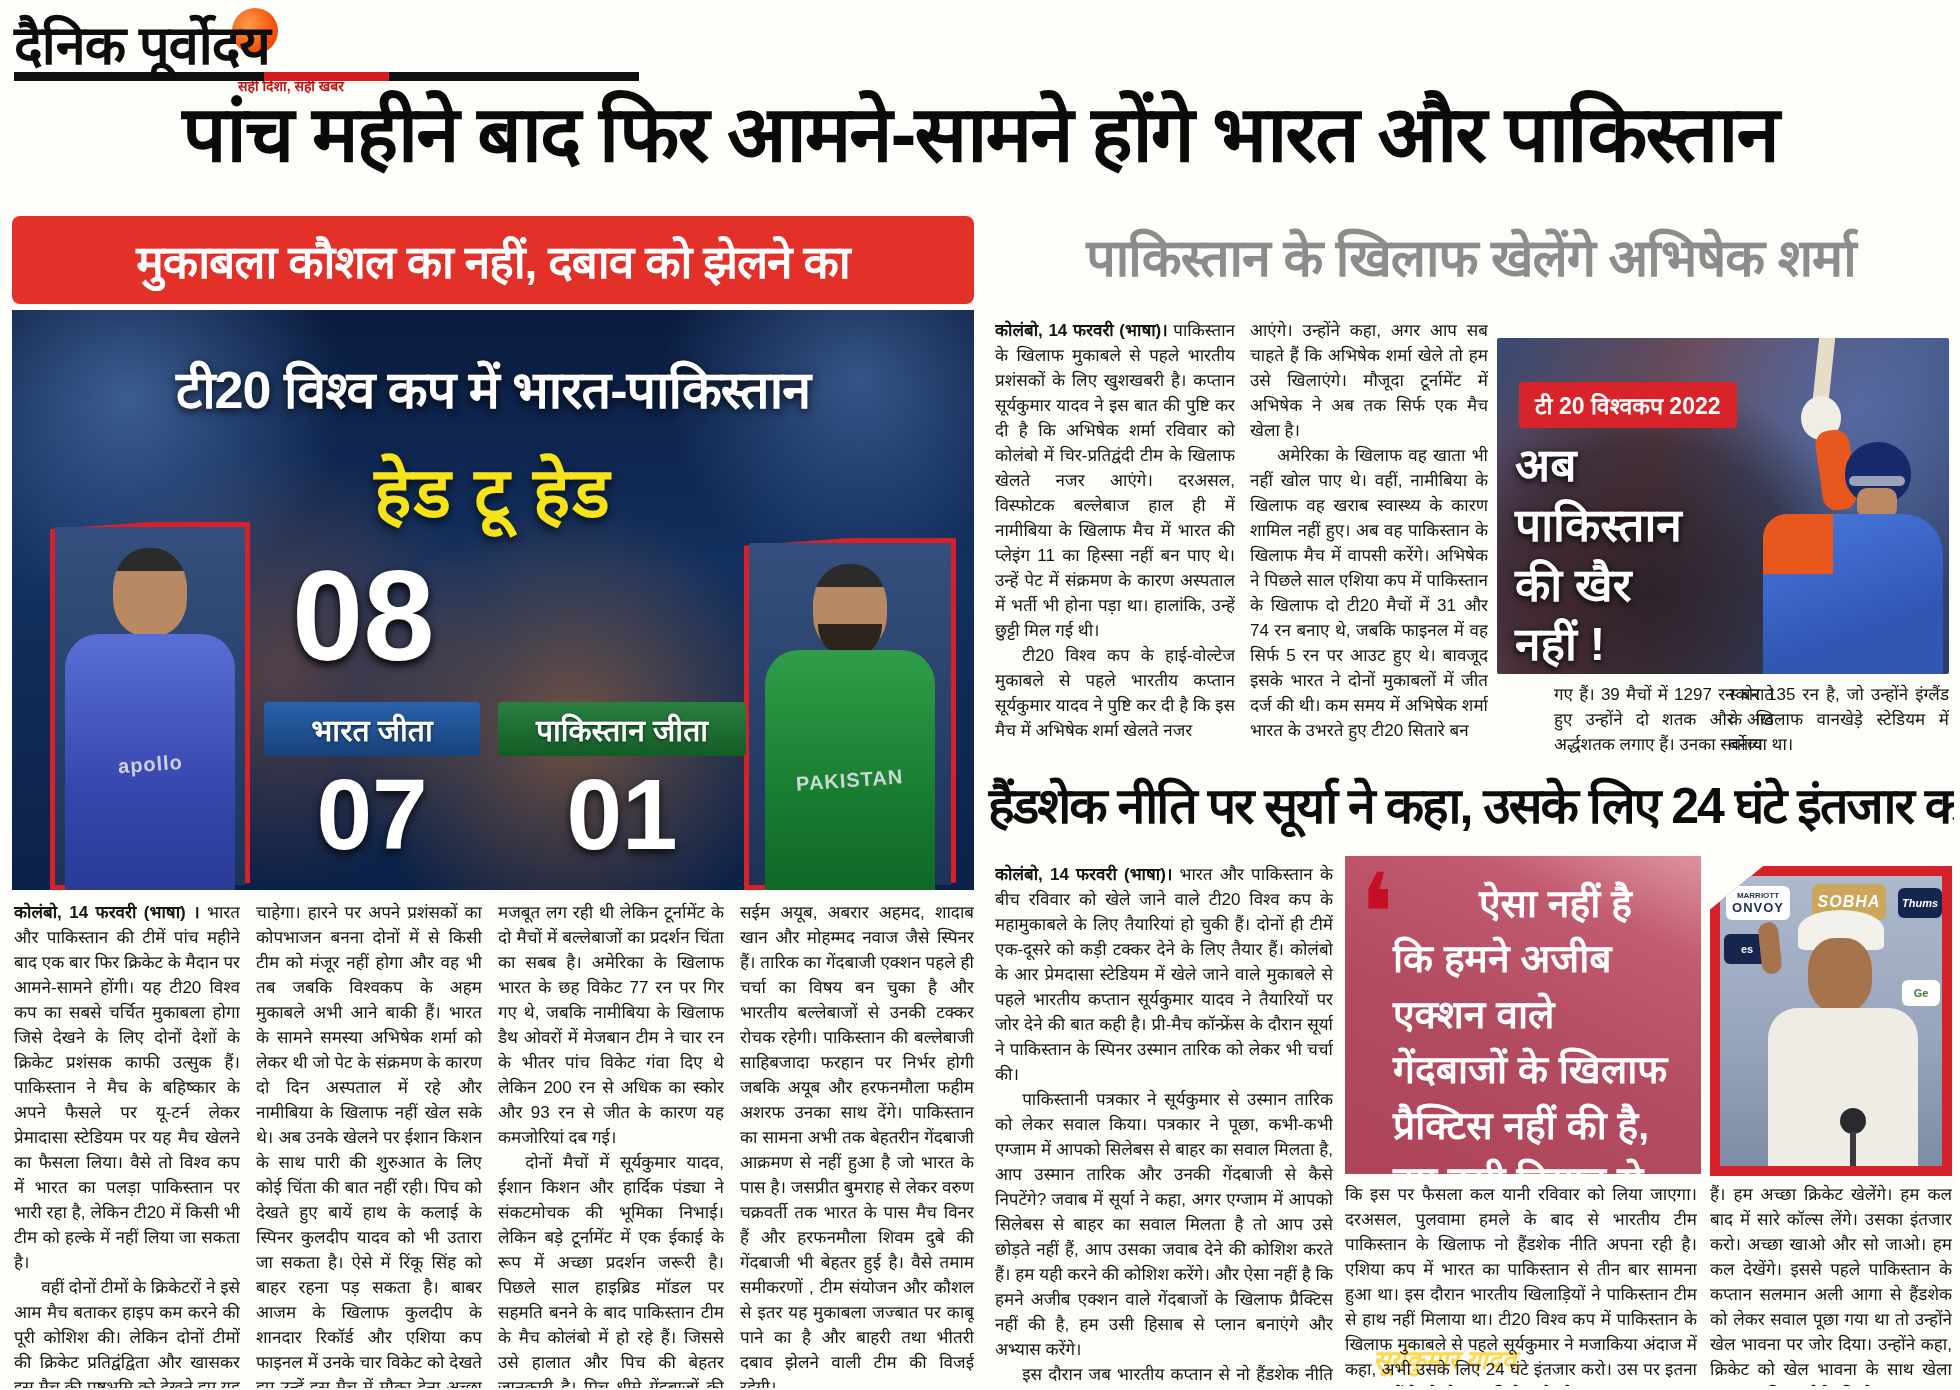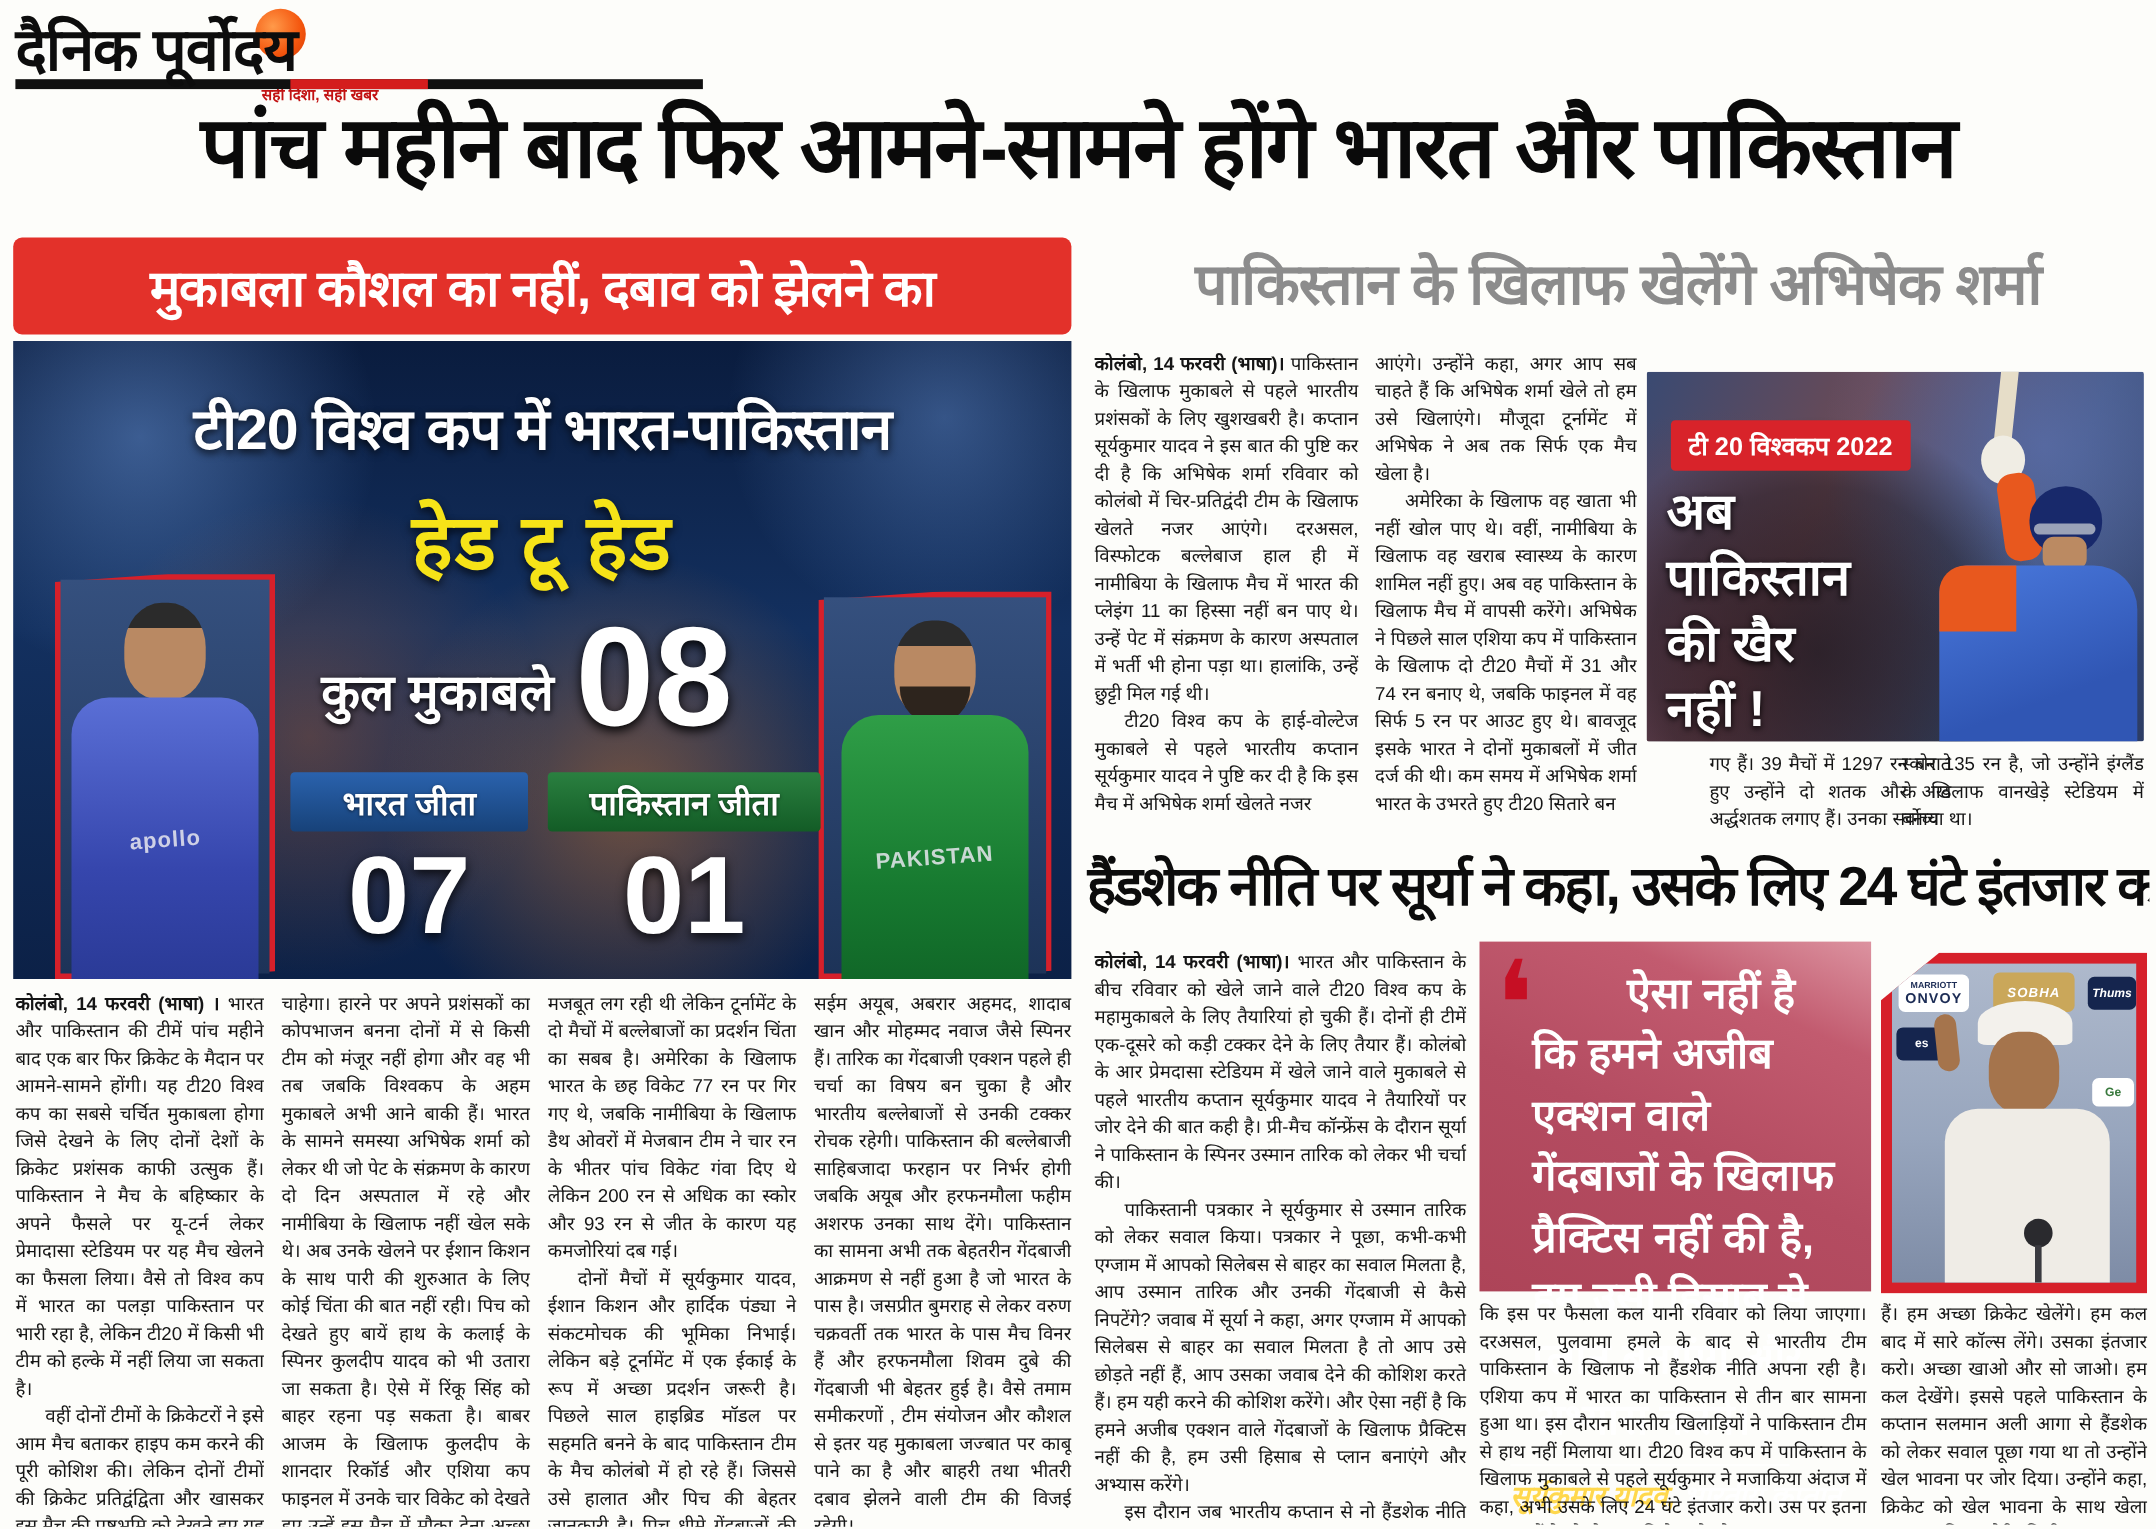--- a/index.html
+++ b/index.html
@@ -132,21 +132,21 @@
   .quote-role { color:#fff; }
 
   .photo2-frame { left:1710px; top:866px; width:242px; height:310px; background:#d6202a; padding:10px;
     clip-path:polygon(0 14%, 22% 0, 100% 0, 100% 100%, 0 100%); }
   .photo2 { position:relative; width:100%; height:100%; overflow:hidden;
     background:linear-gradient(180deg,#aeb9cc 0%, #97a5bd 55%, #7e8ca6 100%); }
   .sp-pill { position:absolute; background:#fff; border-radius:6px; color:#1c2c55; font-weight:800;
     display:flex; flex-direction:column; align-items:center; justify-content:center; }
   .sp-1 { left:6px; top:10px; width:64px; height:34px; font-size:8px; }
   .sp-1 b { font-size:13px; letter-spacing:1px; }
-  .sp-2 { left:92px; top:8px; width:74px; height:36px; background:#caa75a; color:#fff; font-size:12px;
+  .sp-2 { left:92px; top:8px; width:74px; height:36px; background:#caa75a; color:#fff; font-size:16px;
     font-style:italic; letter-spacing:1px; }
   .sp-3 { left:178px; top:12px; width:44px; height:30px; background:#15254e; color:#fff; font-size:11px;
     font-style:italic; }
   .sp-4 { left:4px; top:58px; width:46px; height:30px; background:#15254e; color:#fff; font-size:11px; }
   .sp-5 { left:182px; top:104px; width:38px; height:26px; font-size:11px; color:#3a7a3e; }
   .pc-cap { position:absolute; left:78px; top:34px; width:86px; height:40px; border-radius:50% 50% 10% 10%;
     background:#f3f1ec; }
   .pc-face { position:absolute; left:88px; top:62px; width:64px; height:74px; border-radius:42%;
     background:#a5744c; }
   .pc-hand { position:absolute; left:40px; top:46px; width:20px; height:52px; border-radius:10px;
@@ -174,21 +174,20 @@
 
 <div class="abs kicker">
   <span>मुकाबला कौशल का नहीं, दबाव को झेलने का</span>
 </div>
 
 <div class="abs graphic">
   <div class="g-title">टी20 विश्व कप में भारत-पाकिस्तान</div>
   <div class="g-h2h">हेड टू हेड</div>
 
   <div class="g-total">
-    <div class="g-total-label">कुल मुकाबले</div>
     <div class="g-total-value">08</div>
   </div>
 
   <div class="player player-ind">
     <div class="player-frame"></div>
     <div class="p-bg"></div>
     <div class="p-head"></div>
     <div class="p-jersey blue">
       <span>apollo</span>
     </div>

